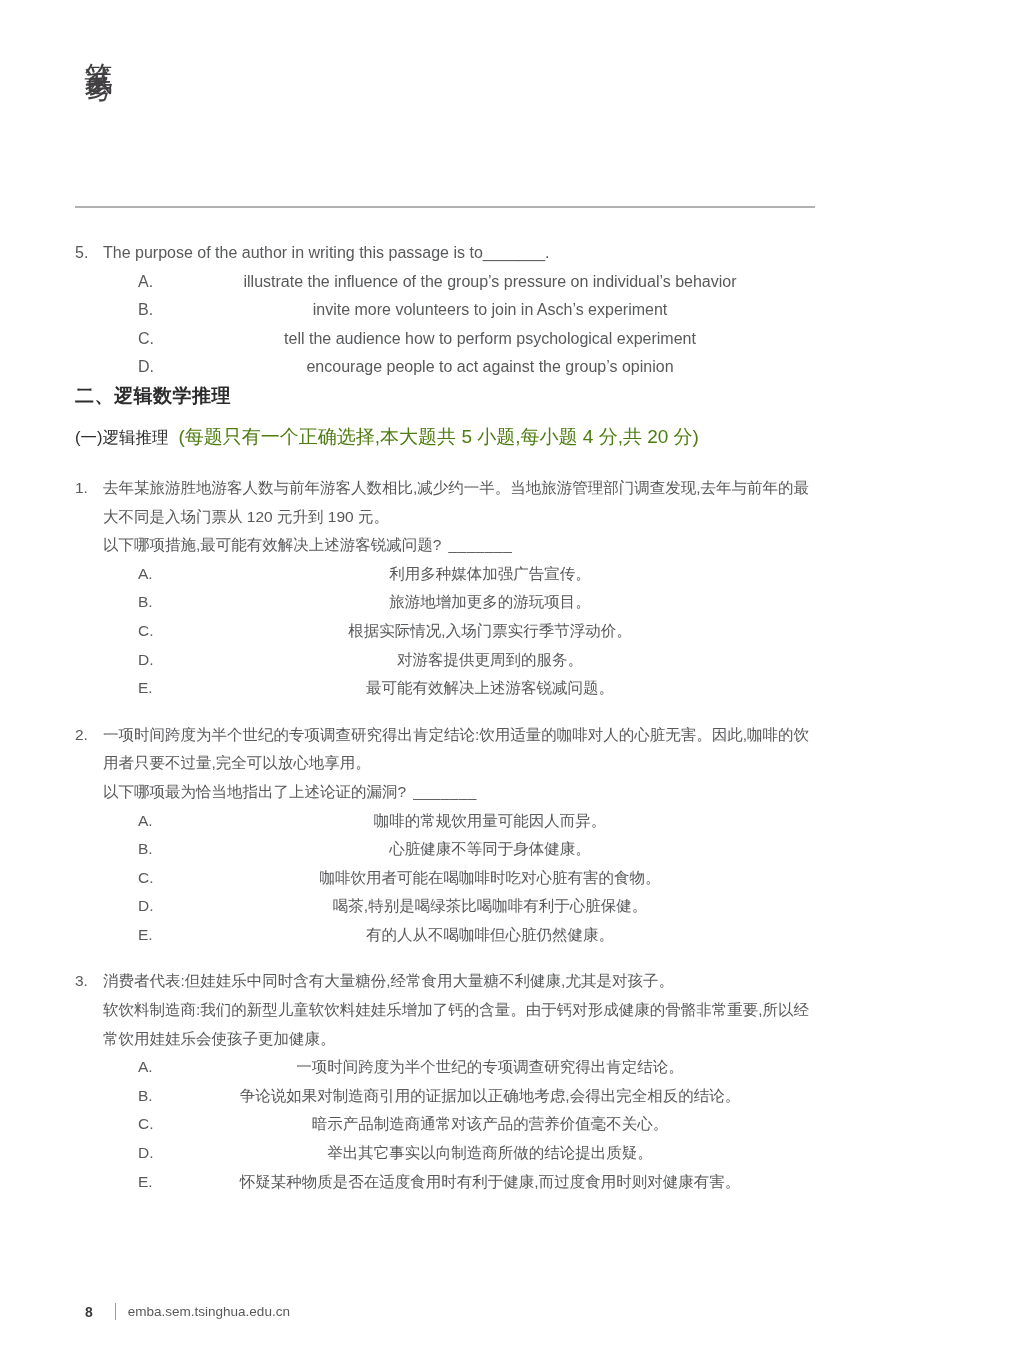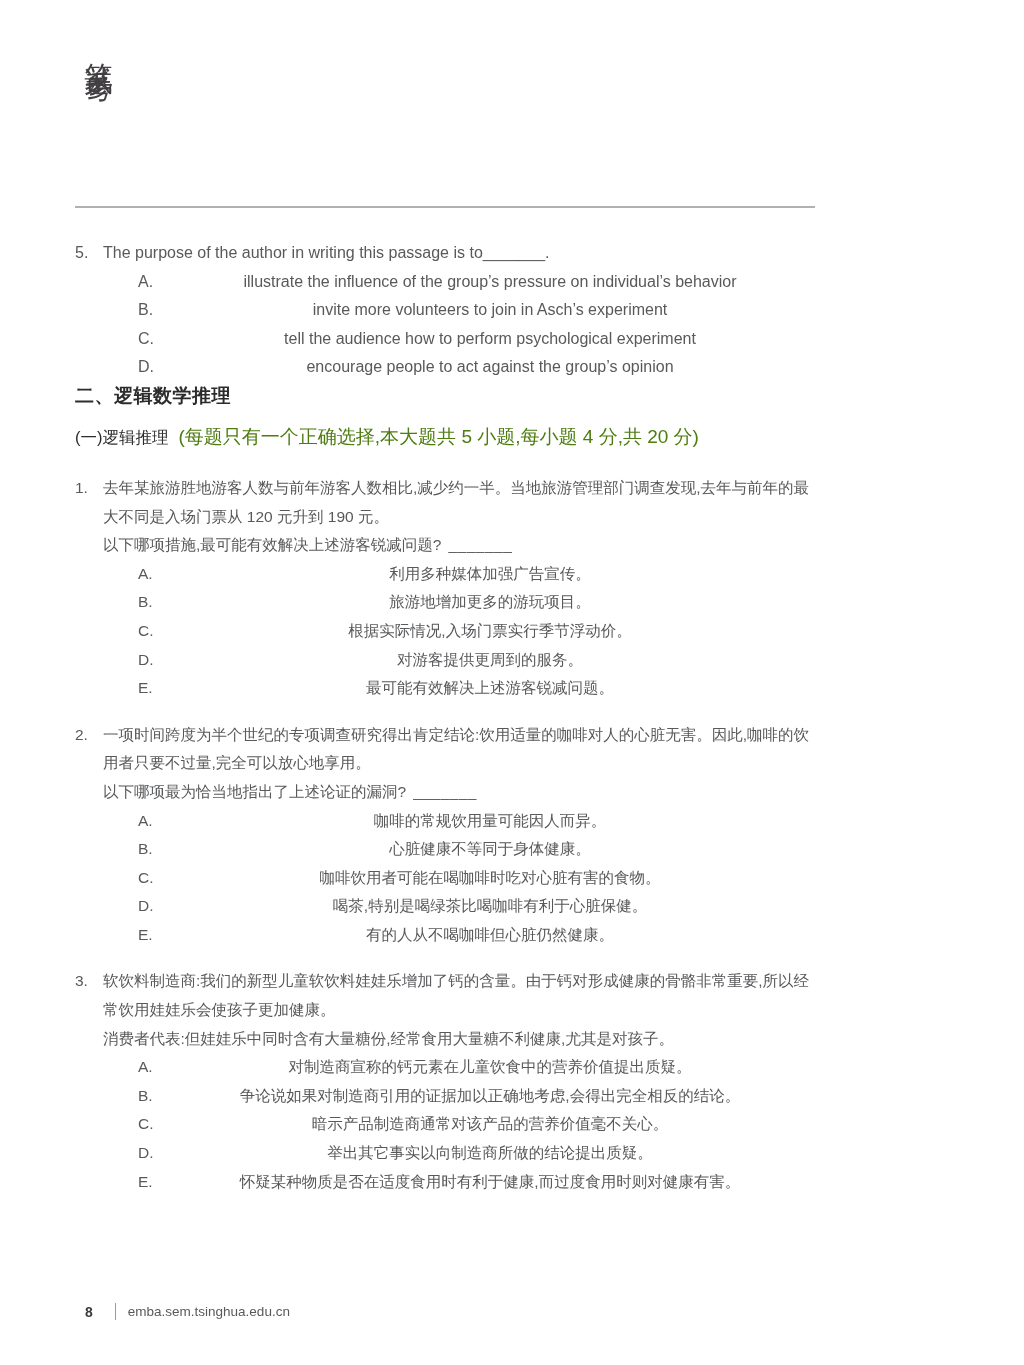--- a/index.html
+++ b/index.html
@@ -214,26 +214,26 @@
             </div>
           </div>
         </div>
       </div>
     </section>
 
     <section class="question">
       <div class="q-row">
         <span class="q-num">3.</span>
         <div class="q-body">
+          <p class="stem">消费者代表:但娃娃乐中同时含有大量糖份,经常食用大量糖不利健康,尤其是对孩子。</p>
           <p class="stem">软饮料制造商:我们的新型儿童软饮料娃娃乐增加了钙的含量。由于钙对形成健康的骨骼非常重要,所以经常饮用娃娃乐会使孩子更加健康。</p>
-          <p class="stem">消费者代表:但娃娃乐中同时含有大量糖份,经常食用大量糖不利健康,尤其是对孩子。</p>
-          <div class="options">
-            <div class="opt-row">
-              <span class="opt-letter">A.</span>
-              <span class="opt-text">对制造商宣称的钙元素在儿童饮食中的营养价值提出质疑。</span>
+          <div class="options">
+            <div class="opt-row">
+              <span class="opt-letter">A.</span>
+              <span class="opt-text">一项时间跨度为半个世纪的专项调查研究得出肯定结论。</span>
             </div>
             <div class="opt-row">
               <span class="opt-letter">B.</span>
               <span class="opt-text">争论说如果对制造商引用的证据加以正确地考虑,会得出完全相反的结论。</span>
             </div>
             <div class="opt-row">
               <span class="opt-letter">C.</span>
               <span class="opt-text">暗示产品制造商通常对该产品的营养价值毫不关心。</span>
             </div>
             <div class="opt-row">

